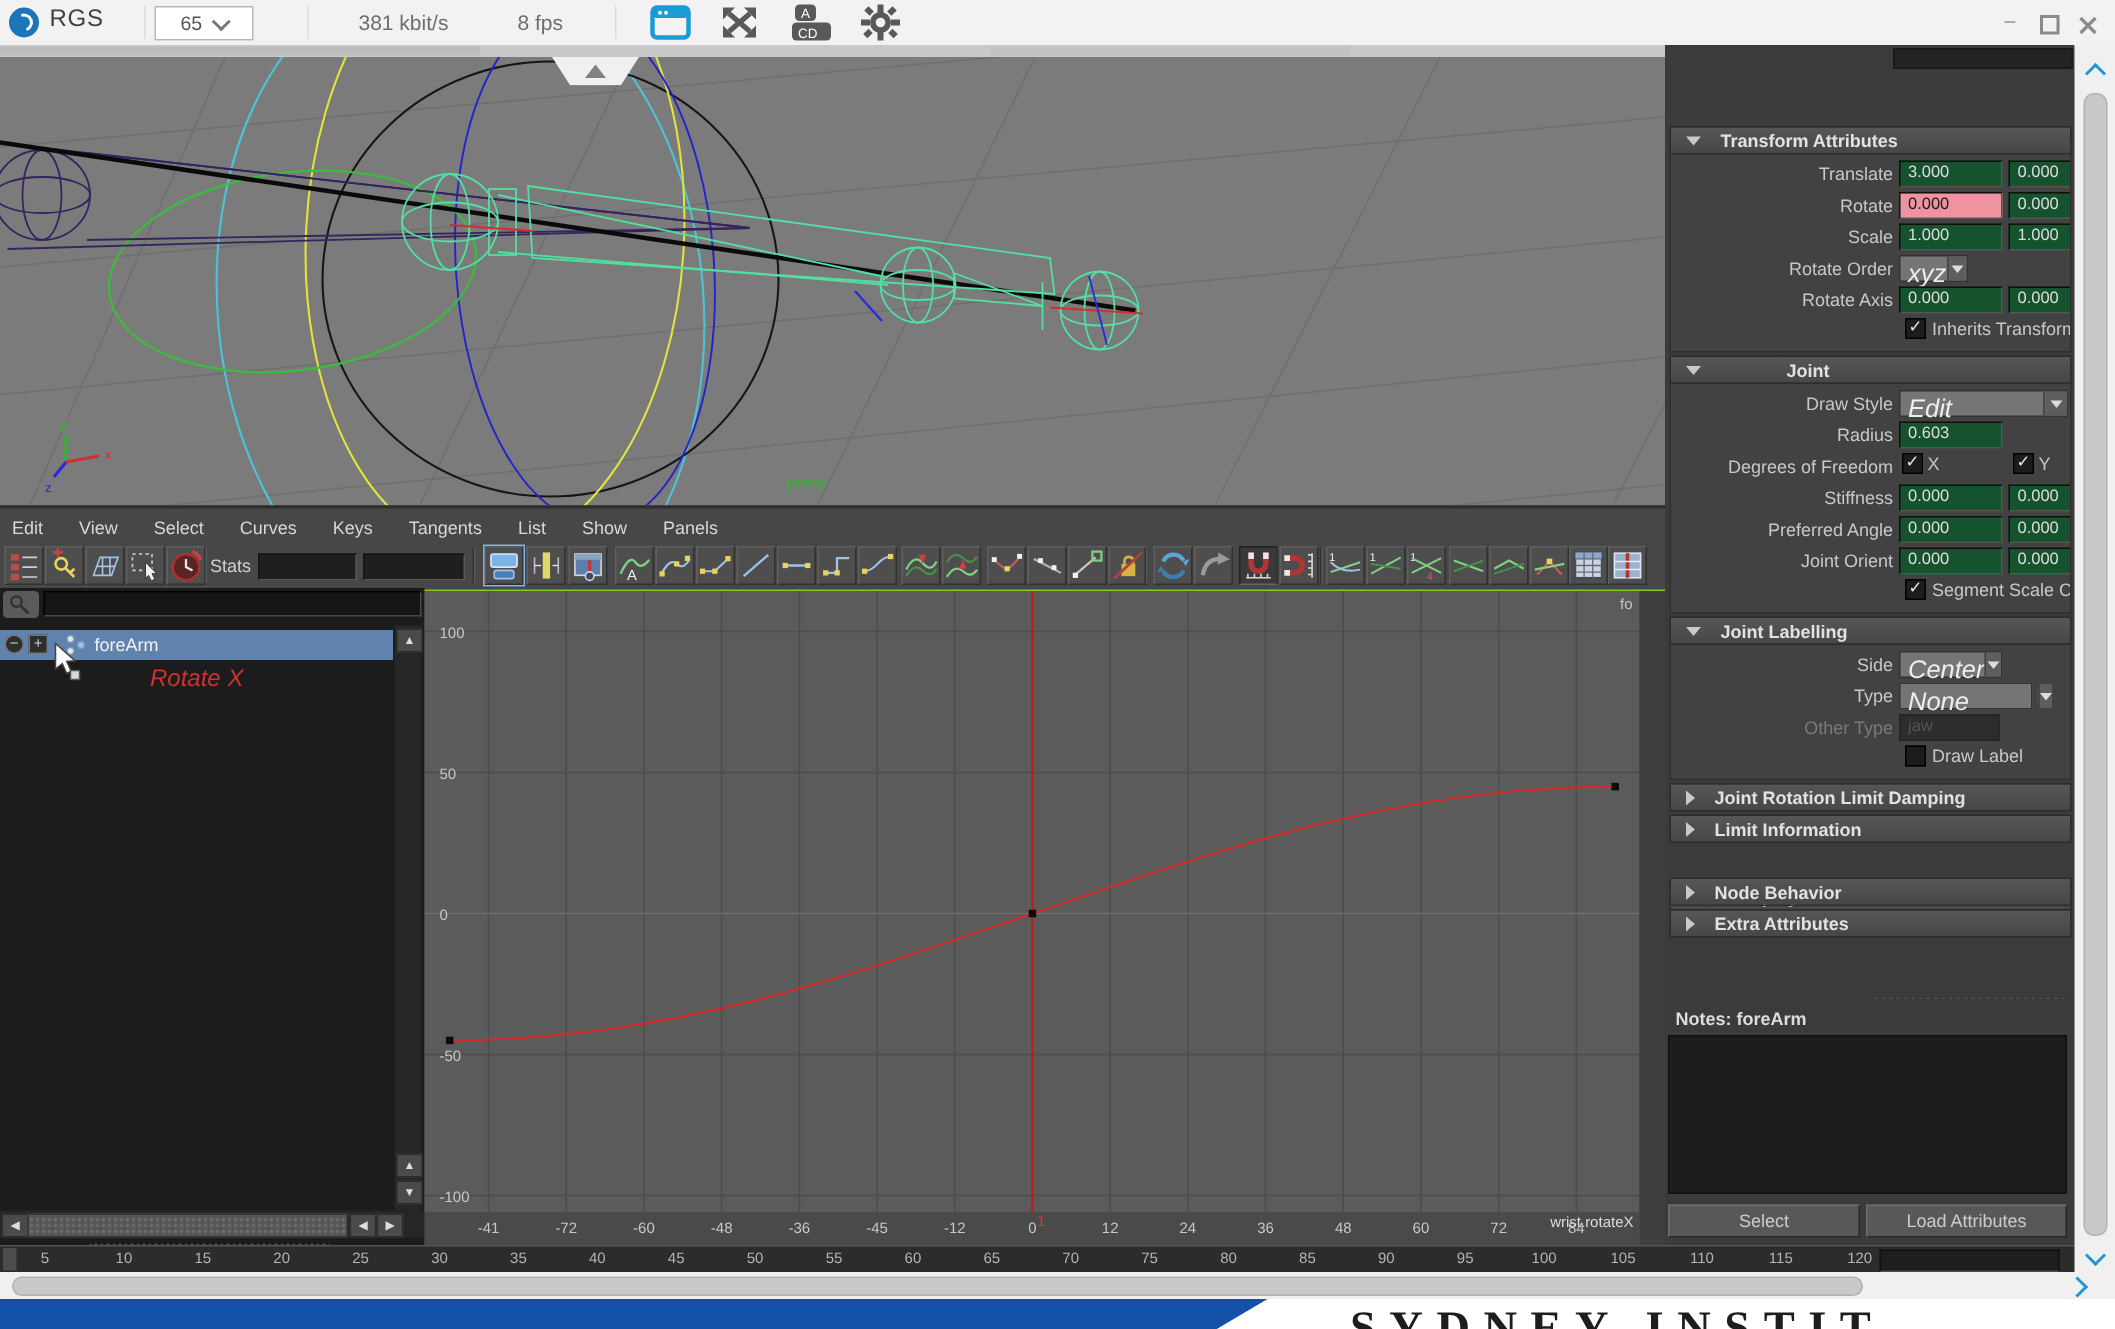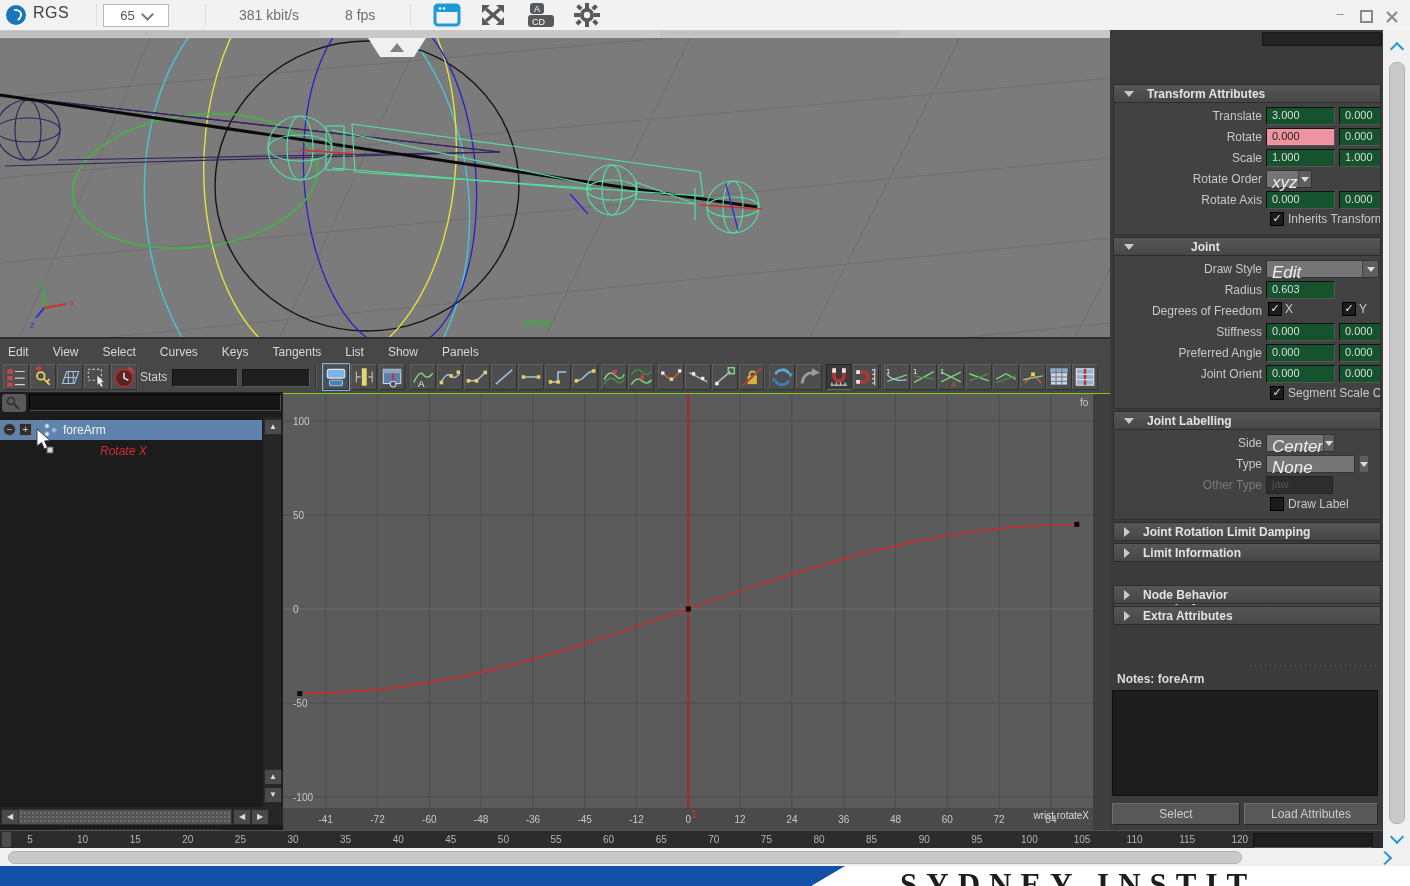--- a/index.html
+++ b/index.html
@@ -36,21 +36,21 @@
   .tbtn.active{outline:1px solid #7fb2e5;}
   .tbtn svg{width:24px;height:24px;}
   #stats-label{left:140px;top:7px;font-size:12px;color:#cfcfcf;}
   .stats-field{top:6px;height:16px;background:#1f1f1f;border:1px solid #141414;border-bottom-color:#5a5a5a;border-right-color:#5a5a5a;}
   
   #ge-outliner{left:0;top:53px;width:283px;height:440px;background:#1c1c1c;}
   #outliner-filter{left:1px;top:1px;width:26px;height:20px;}
   #outliner-search{left:29px;top:2px;width:250px;height:15px;background:#161616;border:1px solid #000;border-bottom-color:#4a4a4a;border-right-color:#4a4a4a;}
   .tree-row-sel{left:0;top:28px;width:262px;height:20px;background:#5f83ad;}
   .tree-label{font-size:12px;color:#f2f2f2;}
-  .tree-attr{font-size:12px;color:#d03030;font-style:italic;}
+  .tree-attr{font-size:16px;color:#d03030;font-style:italic;}
   .mini-btn{width:13px;height:13px;border:1px solid #777;color:#ccc;font-size:10px;line-height:11px;text-align:center;background:#2e2e2e;box-sizing:border-box;}
   
   .osb{background:#262626;}
   .osb-btn{width:16px;height:14px;background:#4a4a4a;border:1px solid #2a2a2a;color:#ddd;font-size:8px;text-align:center;line-height:13px;}
   .dots{background-image:radial-gradient(#6e6e6e 1px,transparent 1.2px);background-size:4px 4px;background-position:center;}
   
   #plot{left:283px;top:55px;width:810px;height:414px;background:#5b5b5b;}
   #plot-right-strip{left:1093px;top:55px;width:17px;height:438px;background:#3f3f3f;}
   #xlabel-strip{left:283px;top:469px;width:810px;height:24px;background:#4a4a4a;}
   .xtick{top:6px;width:28px;text-align:center;font-size:10px;color:#c8c8c8;}

